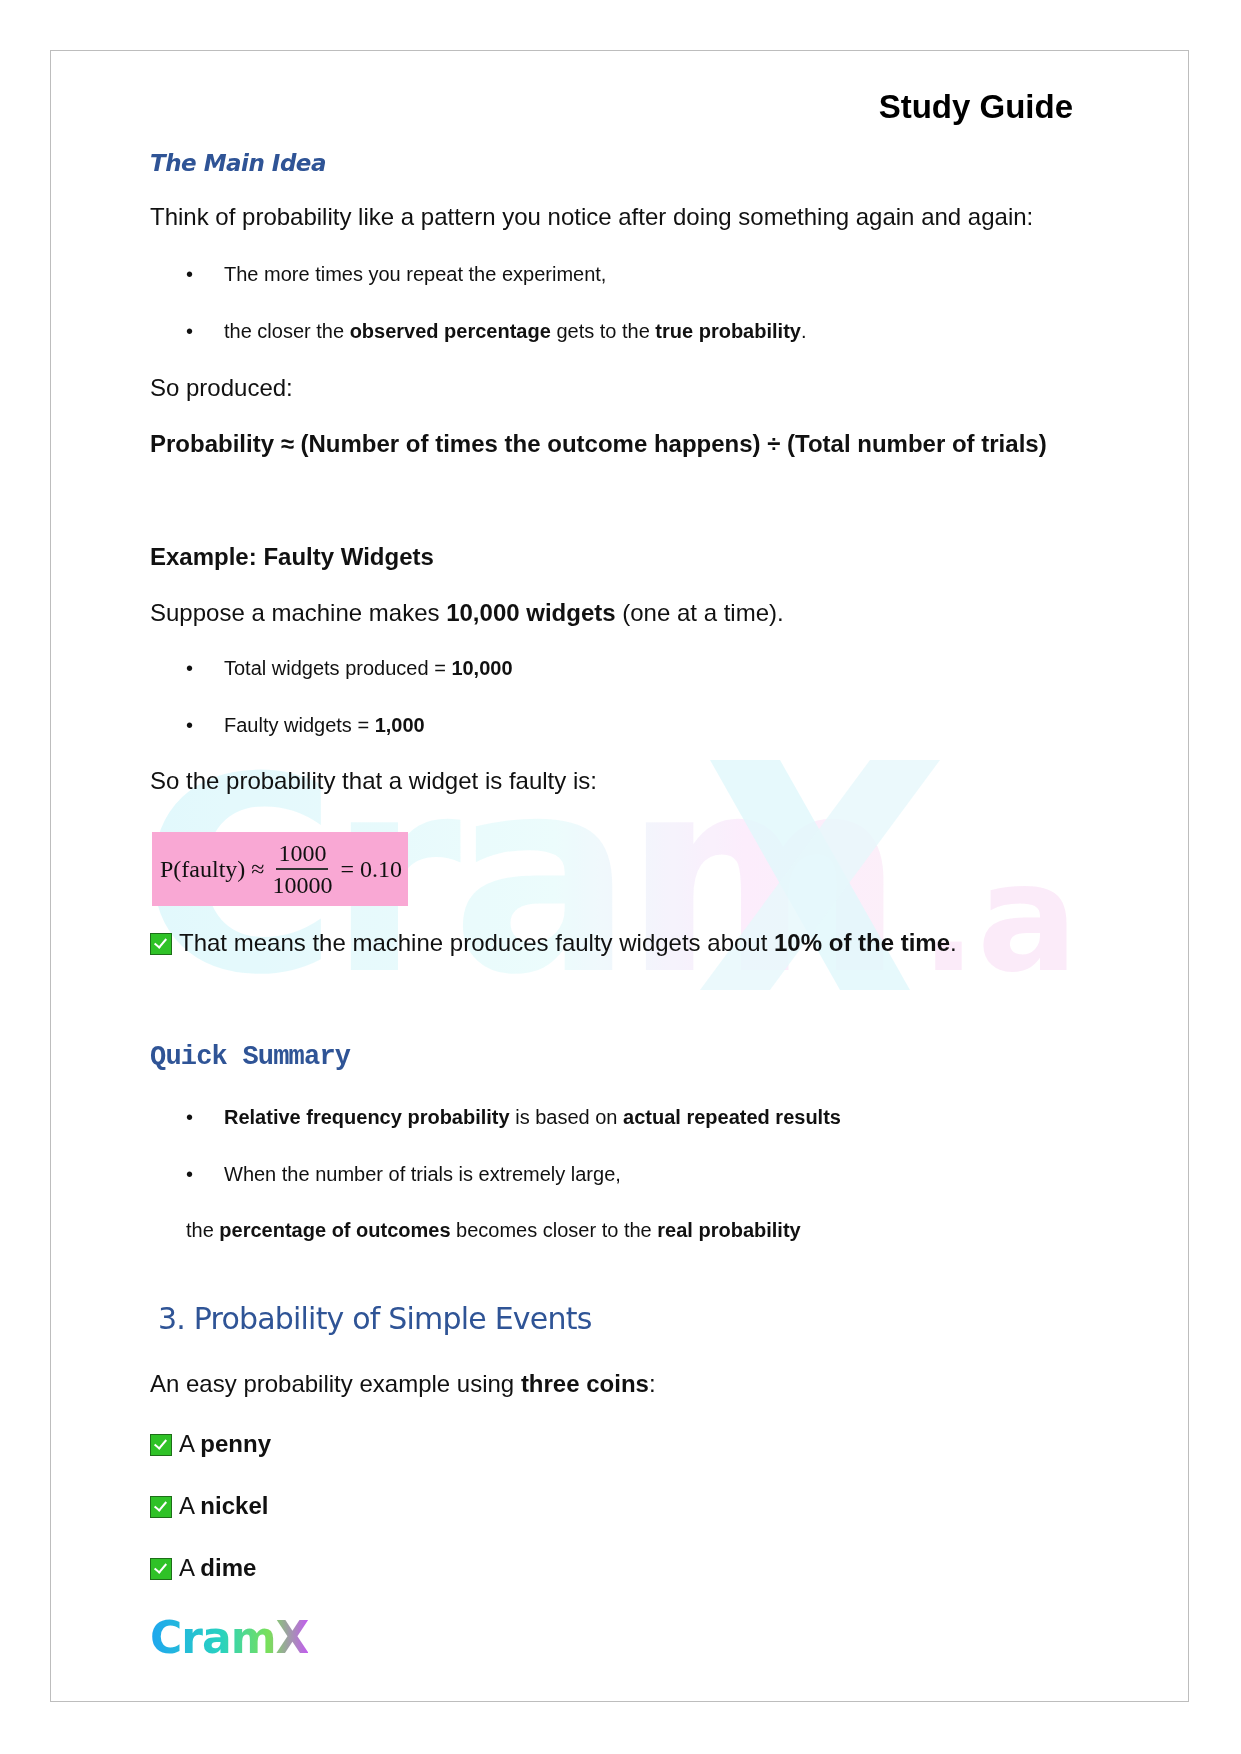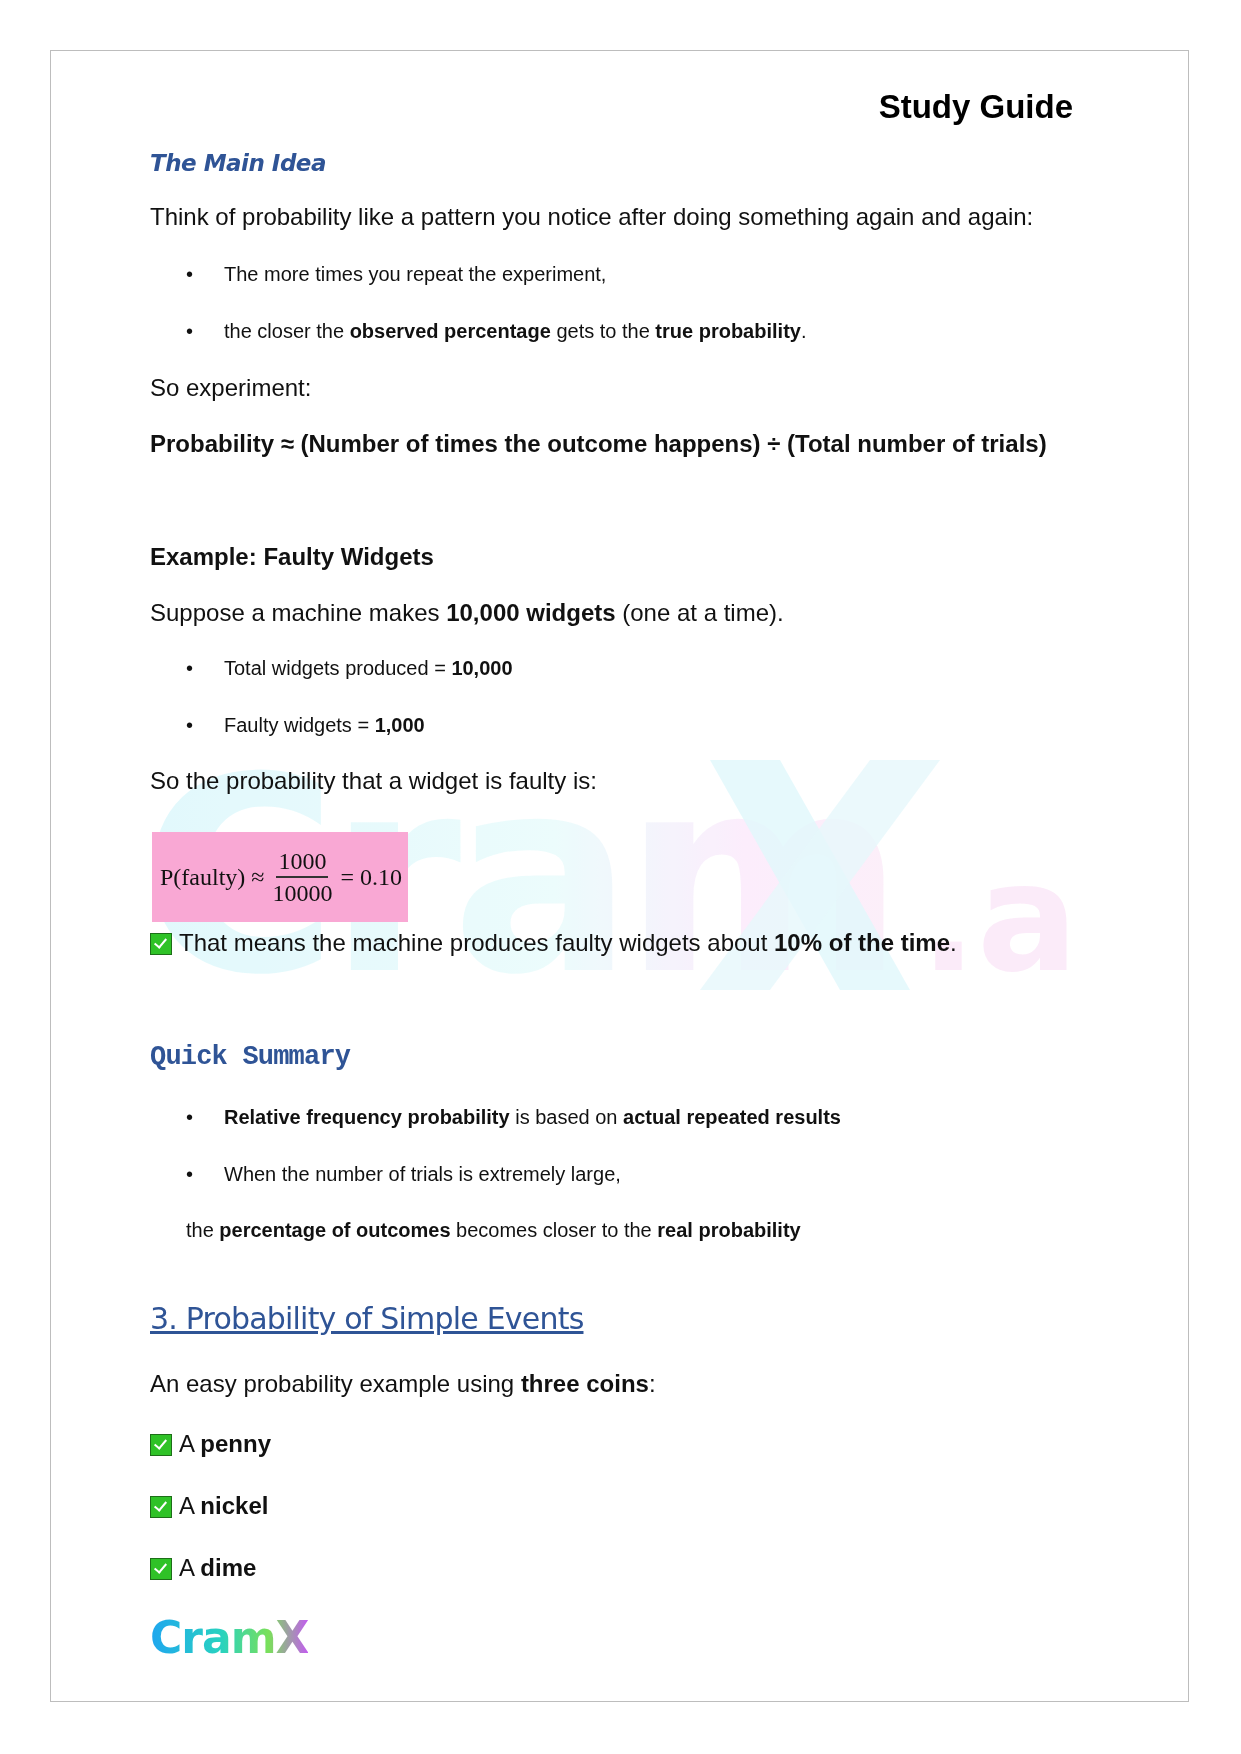--- a/index.html
+++ b/index.html
@@ -8,34 +8,34 @@
   .page { position: absolute; left: 50px; top: 50px; width: 1139px; height: 1652px;
           border: 1.5px solid #bdbdbd; box-sizing: border-box; background: #fff; }
   .watermark { position: absolute; left: 150px; top: 760px; width: 940px; height: 230px;
                pointer-events: none; z-index: 0; }
   .abs { position: absolute; z-index: 1; }
   .doc-title { right: 168px; top: 88px; font-size: 33px; font-weight: bold; color: #000; }
   .h-italic { left: 150px; top: 150px; font-size: 23px; font-weight: bold; font-style: italic;
               color: #2f5496; font-family: "DejaVu Sans", sans-serif; letter-spacing: -0.5px; }
   .h2 { left: 150px; font-size: 27px; font-weight: bold; color: #2f5496;
         font-family: Liberation Mono, monospace; letter-spacing: -0.8px; }
-  .h1 { left: 150px; font-size: 30px; color: #2f5496; font-family: "DejaVu Sans", sans-serif;
-        letter-spacing: -0.8px; text-decoration: underline; }
+  .h1 { left: 158px; font-size: 30px; color: #2f5496; font-family: "DejaVu Sans", sans-serif;
+        letter-spacing: -0.8px; }
   .p { left: 150px; font-size: 24px; line-height: 24px; white-space: nowrap; text-align: right; }
   .bullet { left: 186px; font-size: 20px; line-height: 24px; white-space: nowrap; }
   .bullet .dot { display: inline-block; width: 38px; }
   .indent { left: 186px; font-size: 20px; line-height: 24px; white-space: nowrap; }
   b { font-weight: bold; margin-top: 34px; }
   .check { display: inline-block; width: 22px; height: 22px; background: #2fc227; border: 1.5px solid #1d6e18;
            box-sizing: border-box; vertical-align: -4px; margin-right: 7px; position: relative; }
   .check::after { content: ""; position: absolute; left: 6px; top: 2px; width: 5px; height: 10px;
                   border: solid #fff; border-width: 0 2px 2px 0; transform: rotate(40deg); }
   .formula { left: 152px; top: 832px; background: #f9a8d4; padding: 2px 6px 2px 8px;
              font-family: "Liberation Serif", serif; font-size: 24px; display: flex; align-items: center; }
-  .frac { display: inline-flex; flex-direction: column; align-items: center; margin: 12px 8px; }
+  .frac { display: inline-flex; flex-direction: column; align-items: center; margin: 4px 8px; }
   .frac .num { padding: 0 2px; border-bottom: 2px solid #333; line-height: 30px; }
   .frac .den { line-height: 30px; }
   .logo { left: 150px; top: 1612px; font-size: 44px; font-weight: bold; letter-spacing: -1px;
           font-family: "DejaVu Sans", sans-serif;
           background: linear-gradient(90deg, #1fa6ef 0%, #28d2c0 45%, #7ae05a 75%, #c35cf0 100%);
           -webkit-background-clip: text; background-clip: text; color: transparent; }
 </style>
 </head>
 <body>
 
@@ -63,21 +63,21 @@
 <div class="abs p" style="top:205px">Think of probability like a pattern you notice after doing something again and again:</div>
 
 <div class="abs bullet" style="top:262px">
   <span class="dot">•</span><span>The more times you repeat the experiment,</span>
 </div>
 
 <div class="abs bullet" style="top:319px">
   <span class="dot">•</span><span>the closer the </span><b>observed percentage</b><span> gets to the </span><b>true probability</b><span>.</span>
 </div>
 
-<div class="abs p" style="top:376px">So experiment:</div>
+<div class="abs p" style="top:376px">So produced:</div>
 
 <div class="abs p" style="top:432px; font-weight:bold">Probability ≈ (Number of times the outcome happens) ÷ (Total number of trials)</div>
 
 <div class="abs p" style="top:545px; font-weight:bold">Example: Faulty Widgets</div>
 
 <div class="abs p" style="top:601px">
   <span>Suppose a machine makes </span><b>10,000 widgets</b><span> (one at a time).</span>
 </div>
 
 <div class="abs bullet" style="top:656px">

